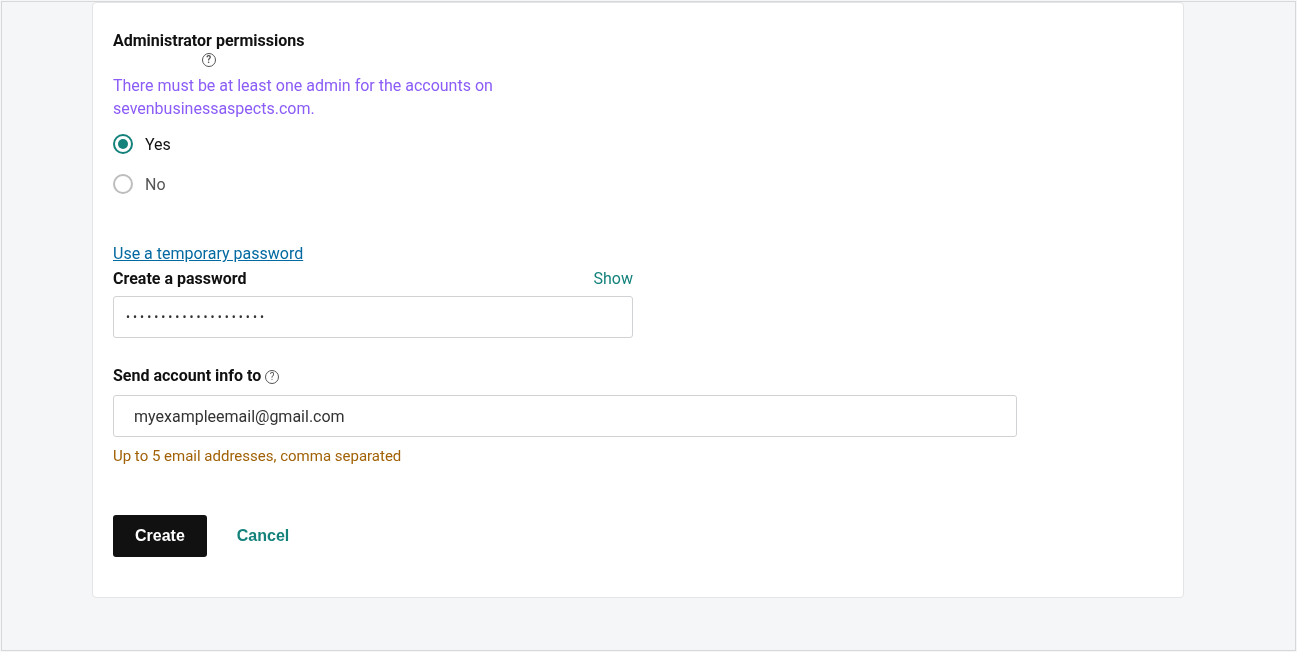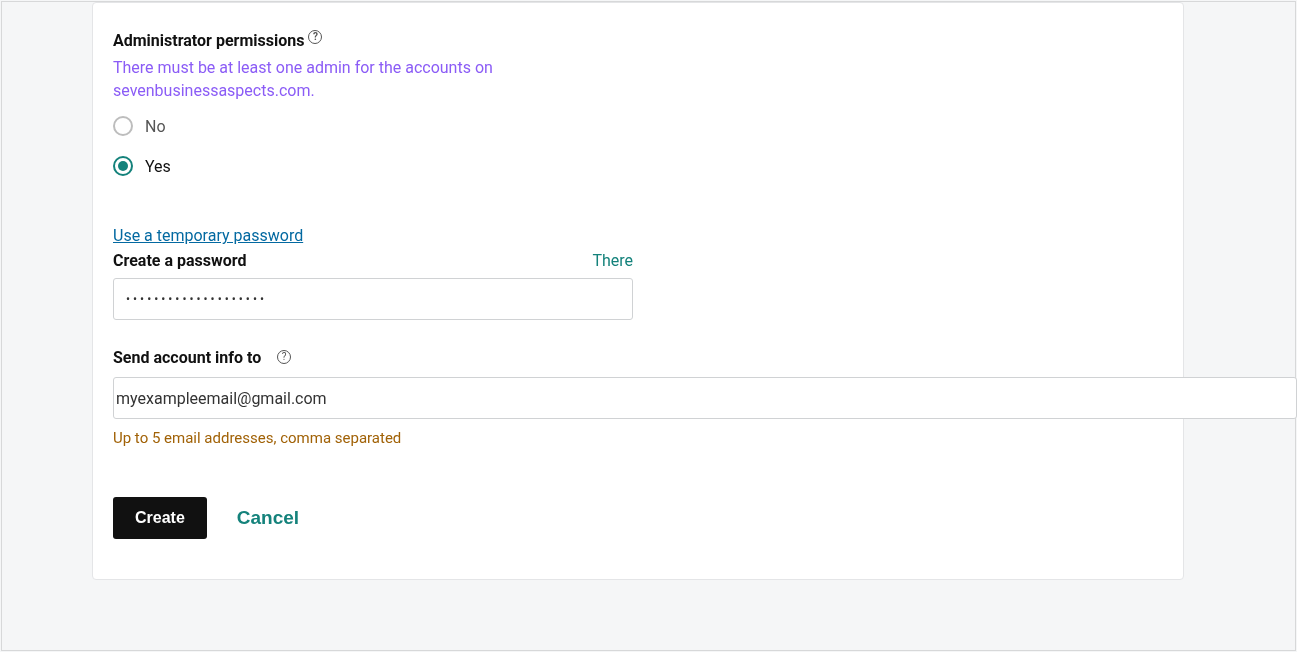--- a/index.html
+++ b/index.html
@@ -36,22 +36,23 @@
     min-height: 546px;
   }
   .section {
     margin-top: 28px;
   }
   .section-title {
     font-weight: 700;
     font-size: 16px;
     color: #111;
     display: inline-flex;
-    align-items: flex-start;
+    align-items: center;
     gap: 4px;
+    flex-direction: column;
   }
   .section-title-label {
     display: inline;
   }
   .help-icon {
     display: inline-flex;
     width: 14px;
     height: 14px;
     border: 1.5px solid #555;
     border-radius: 50%;
@@ -160,29 +161,29 @@
   .text-input.password {
     letter-spacing: 3px;
     font-size: 12px;
     color: #333;
   }
   .email-block {
     margin-top: 28px;
   }
   .email-label-row {
     display: inline-flex;
-    align-items: center;
-    gap: 16px;
+    align-items: flex-end;
+    gap: 4px;
   }
   .email-input {
-    width: 1184px;
+    width: 904px;
     height: 42px;
     border: 1px solid #d0d2d4;
     border-radius: 3px;
-    padding: 0 2px;
+    padding: 0 20px;
     font-size: 16px;
     color: #333;
     margin-top: 10px;
     outline: none;
     font-family: inherit;
   }
   .helper-text {
     margin-top: 10px;
     font-size: 15px;
     color: #a16207;
@@ -199,21 +200,21 @@
     padding: 12px 22px;
     font-size: 16px;
     font-weight: 600;
     border-radius: 3px;
     cursor: pointer;
   }
   .btn-link {
     background: none;
     border: none;
     color: #14827b;
-    font-size: 19px;
+    font-size: 16px;
     font-weight: 600;
     cursor: pointer;
   }
 </style>
 </head>
 <body>
 
 <div class="outer">
   <div class="card">
 
@@ -222,44 +223,44 @@
       <div class="section-title">
         <span class="section-title-label">Administrator permissions</span>
         <span class="help-icon">?</span>
       </div>
       <div class="desc-text">
         <span>There must be at least one admin for the accounts on </span><br>
         <span class="desc-domain">sevenbusinessaspects.com</span><span>.</span>
       </div>
 
       <div class="radio-group">
+        <div class="radio-item selected">
+          <span class="radio-outer">
+            <span class="radio-inner"></span>
+          </span>
+          <span class="radio-label">Yes</span>
+        </div>
         <div class="radio-item">
           <span class="radio-outer">
             <span class="radio-inner"></span>
           </span>
           <span class="radio-label">No</span>
         </div>
-        <div class="radio-item selected">
-          <span class="radio-outer">
-            <span class="radio-inner"></span>
-          </span>
-          <span class="radio-label">Yes</span>
-        </div>
       </div>
     </div>
 
     
     <a class="temp-link">Use a temporary password</a>
 
     <div class="password-block">
       <div class="password-row">
         <div class="password-label-wrap">
           <span class="field-label">Create a password</span>
         </div>
-        <span class="show-link">There</span>
+        <span class="show-link">Show</span>
       </div>
       <input type="text" class="text-input password" value="••••••••••••••••••••" style="">
     </div>
 
     
     <div class="email-block">
       <div class="email-label-row">
         <span class="field-label">Send account info to</span>
         <span class="help-icon">?</span>
       </div>

